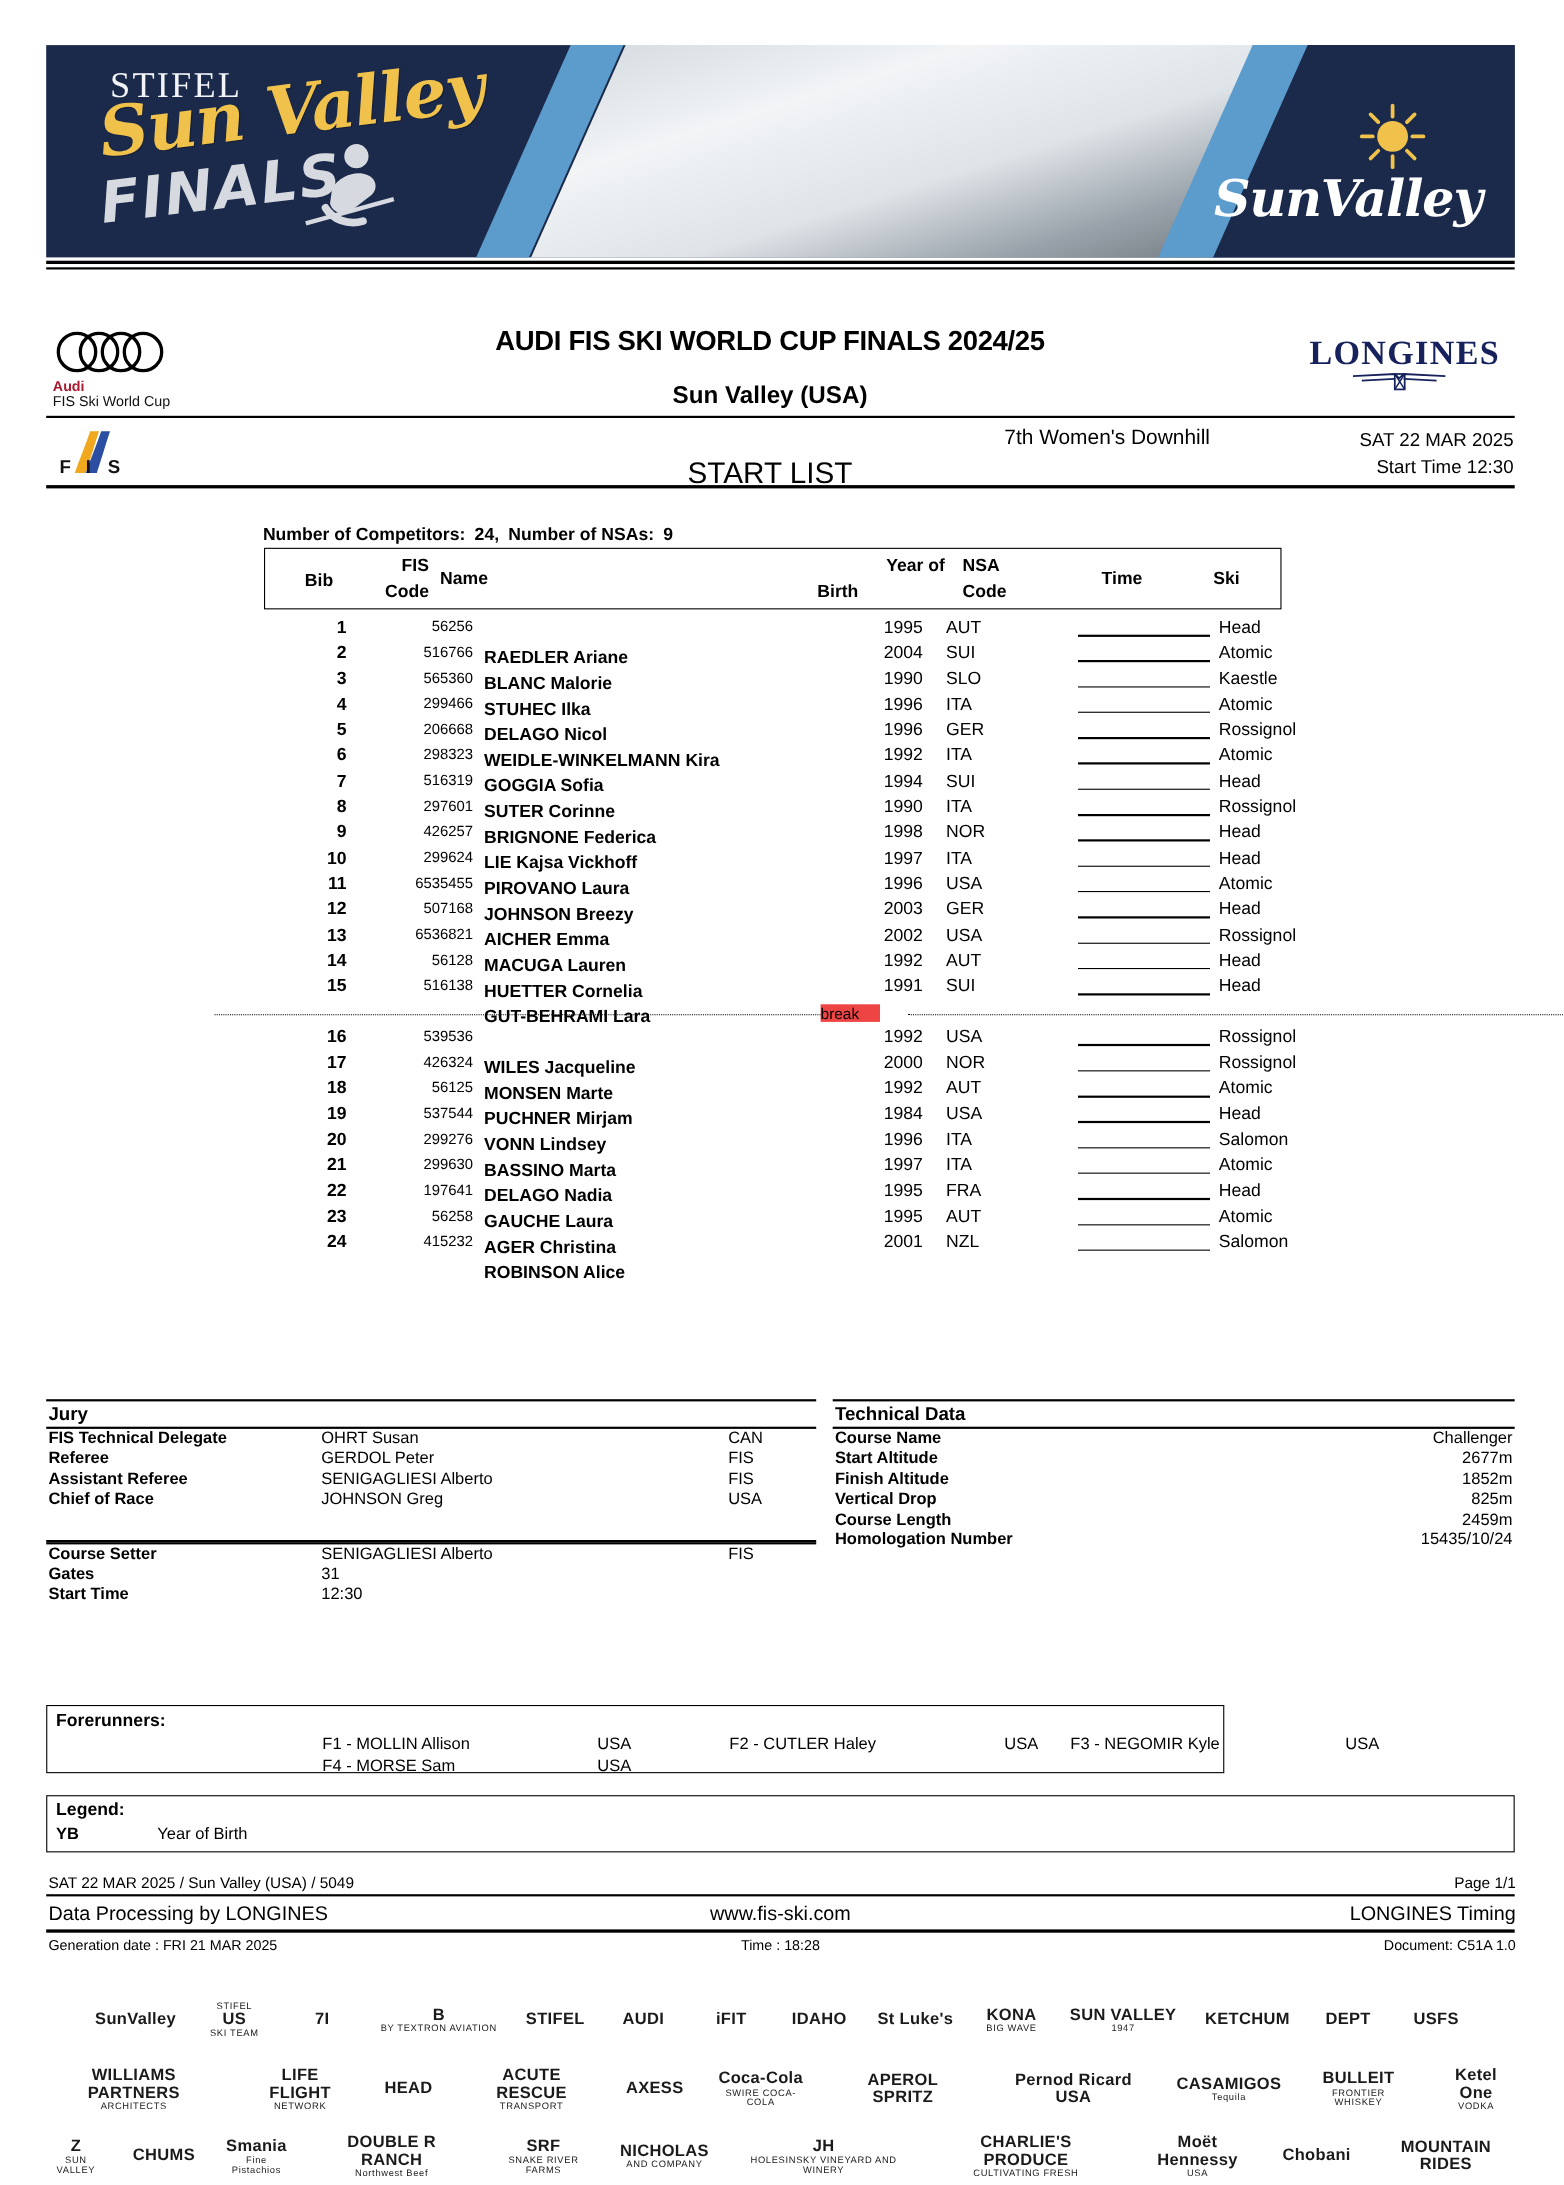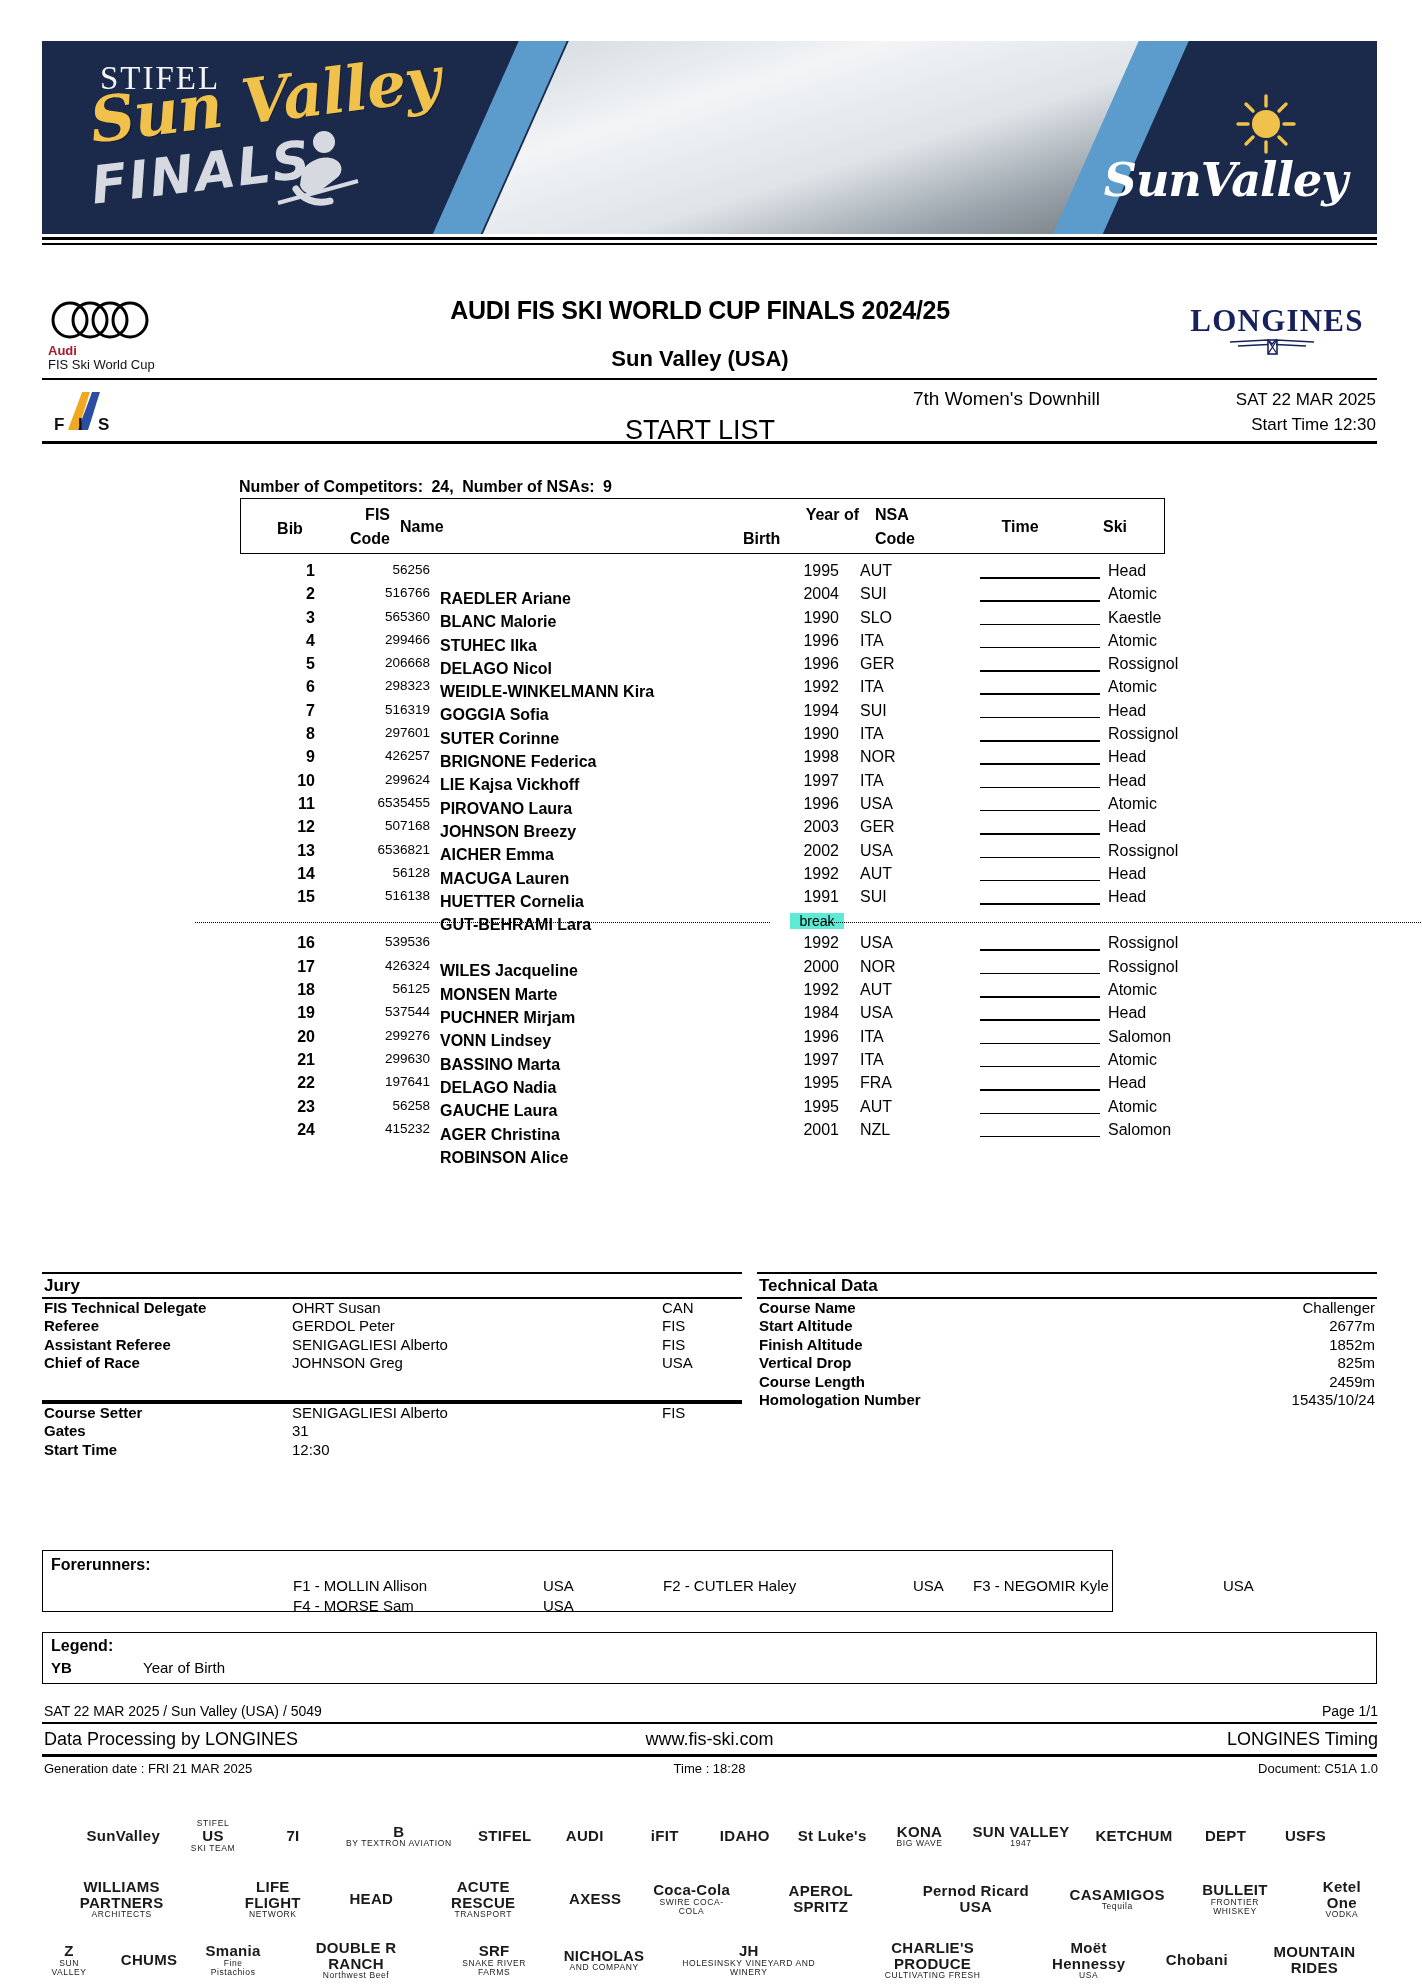--- a/index.html
+++ b/index.html
@@ -139,22 +139,22 @@
   .break-row {
     position:relative; height:23px;
   }
   .break-row .dash-l, .break-row .dash-r {
     position:absolute; top:11px; height:0;
     border-top:1.5px dotted #000;
   }
   .break-row .dash-l { left:-45px; width:575px; }
   .break-row .dash-r { left:585px; width:610px; }
   .break-row .break-lbl {
-    position:absolute; left:550px; top:2px; width:54px; text-align:center;
-    font-size:14px; background:#5eead4;
+    position:absolute; left:506px; top:2px; width:54px; text-align:left;
+    font-size:14px; background:#ef4444;
   }
 
   
   .sec { position:absolute; }
   .sec-top-rule { height:2px; background:#000; width:100%; }
   .sec-title { font-size:17px; font-weight:700; padding:2px 0 1px 2px; }
   .sec-hdr-rule { height:1.5px; background:#000; width:100%; }
   .sec-row { position:relative; height:18.6px; font-size:15px; }
   .sr-label { position:absolute; left:2px; font-weight:700; }
   .sr-value { position:absolute; left:250px; }

